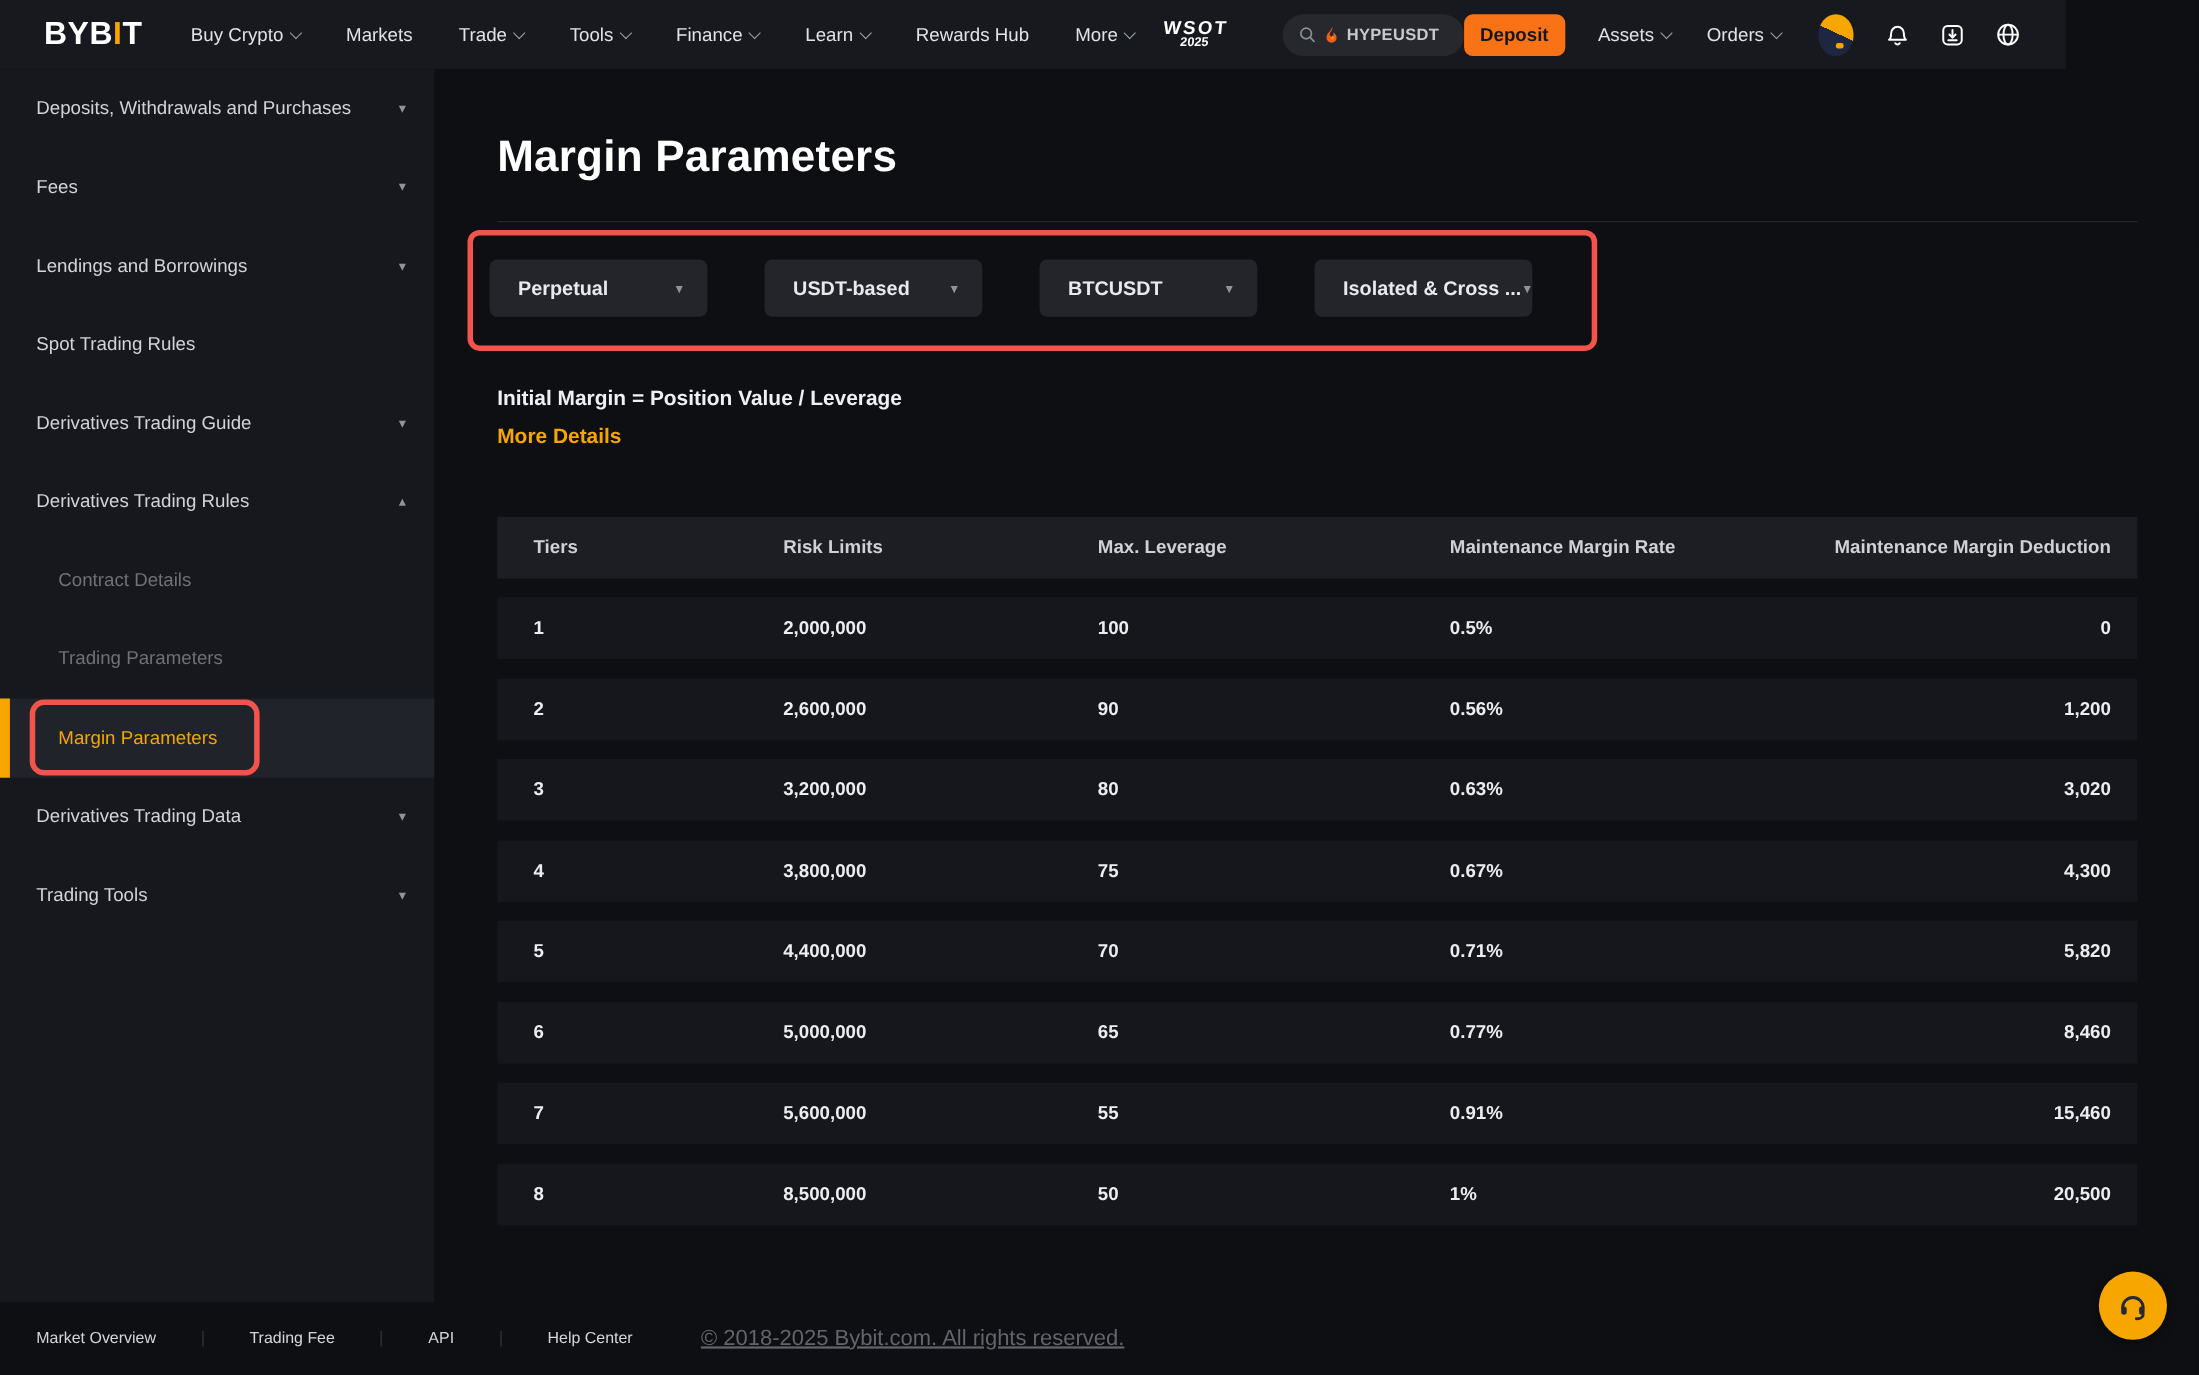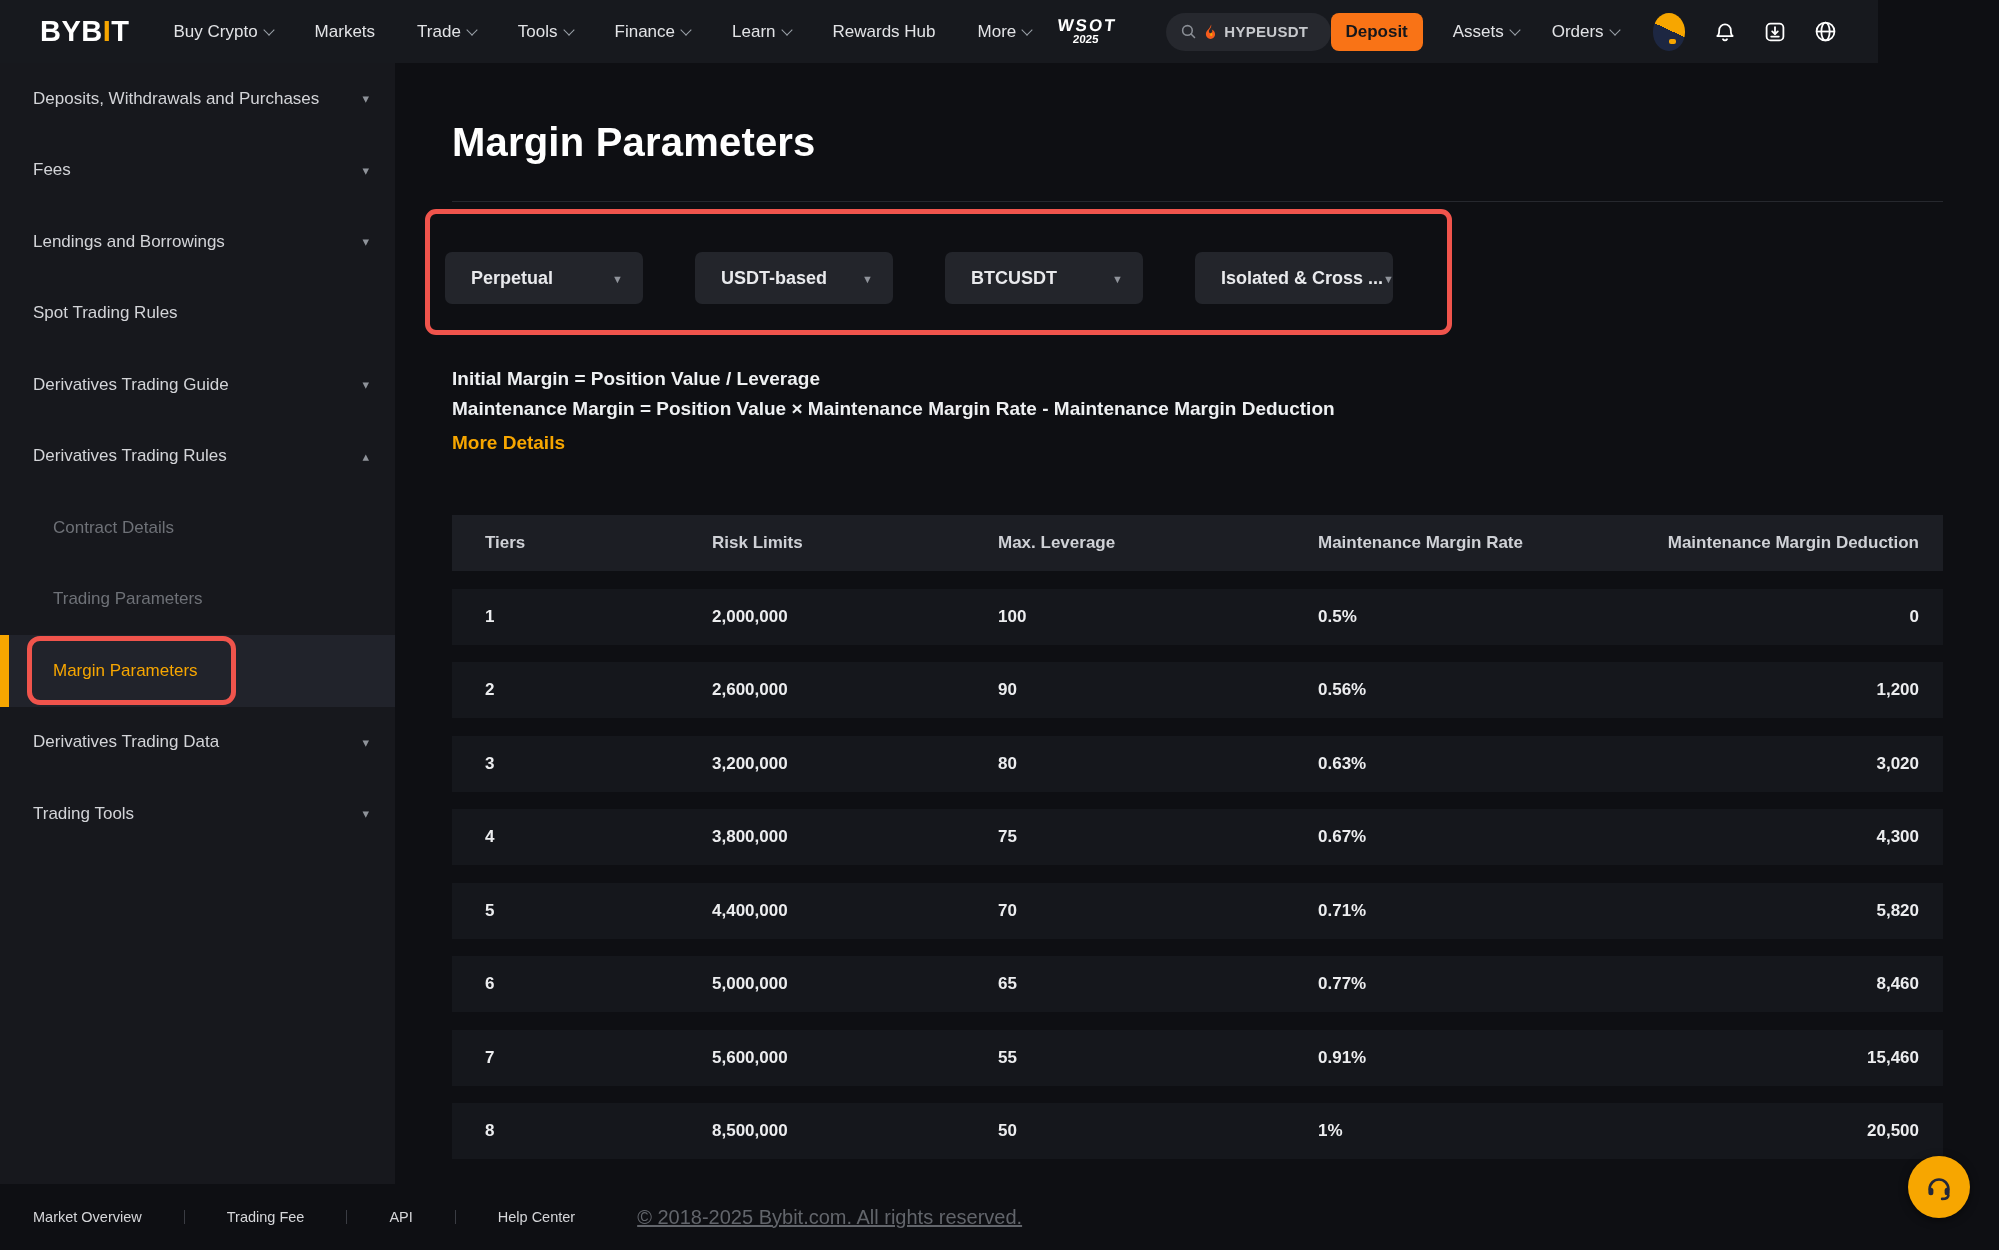--- a/index.html
+++ b/index.html
@@ -43,21 +43,21 @@
   .side-item.sub{ padding-left:53px; color:#6e7177;}
   .side-item.active{ background:#21232b; color:#f7a600;}
   .side-item.active::before{ content:""; position:absolute; left:0; top:0; width:9px; height:100%; background:#f7a600;}
   .annot-side{ position:absolute; left:27px; top:1px; width:209px; height:69px; border:5px solid #f0544c; border-radius:13px; pointer-events:none;}
 
   
   .main{ position:absolute; top:63px; left:395px; width:1604px; height:1121px; background:#0e0f13; padding:0 56px 0 57px;}
   .page-title{ margin-top:55px; font-size:40px; line-height:48px; font-weight:700; color:#ffffff; letter-spacing:.2px;}
   .divider{ margin-top:35px; height:1px; background:#26282e;}
   .filters-annot{ margin-top:7px; margin-left:-27px; width:1027px; border:5px solid #f0544c; border-radius:11px; padding:22px 0 26px 15px; display:flex; gap:52px;}
-  .dropdown{ width:198px; height:52px; background:#23252b; border-radius:7px; display:flex; align-items:center; justify-content:space-between; padding:0 20px 0 26px; cursor:pointer;margin-top:16px;}
+  .dropdown{ width:198px; height:52px; background:#23252b; border-radius:7px; display:flex; align-items:center; justify-content:space-between; padding:0 20px 0 26px; cursor:pointer;}
   .dropdown .val{ font-size:18px; font-weight:700; color:#e8e9ec; white-space:nowrap;}
   .dropdown .dtri{ font-size:11px; color:#8f939a; margin-top:2px;}
   .formulas{ margin-top:29px; width:1491px; }
   .formula-line{ font-size:19px; font-weight:700; line-height:29.5px; color:#eef0f2;}
   .more-details{ margin-top:9px; font-size:19px; font-weight:700; color:#f7a600; cursor:pointer; display:inline-block;}
   .table{ margin-top:61px; width:1491px;}
   .t-row{ display:grid; grid-template-columns:227px 286px 320px 1fr 300px; align-items:center; height:56px; padding:0 24px 0 33px;}
   .t-head{ background:#1c1e24;}
   .t-head .cell{ font-size:17px; font-weight:600; color:#cfd1d6;}
   .t-data{ background:#15171c; margin-top:17.5px;}
@@ -229,21 +229,20 @@
         <span class="dtri">▼</span>
       </div>
     <div class="dropdown">
         <span class="val">Isolated &amp; Cross ...</span>
         <span class="dtri">▼</span>
       </div>
   </div>
 
   <div class="formulas">
     <div class="formula-line">Initial Margin = Position Value / Leverage</div>
-    <div class="formula-line">Maintenance Margin = Position Value × Maintenance Margin Rate - Maintenance Margin Deduction</div>
   </div>
   <div class="more-details">More Details</div>
 
   <div class="table">
     <div class="t-row t-head">
       <div class="cell">Tiers</div>
       <div class="cell">Risk Limits</div>
       <div class="cell">Max. Leverage</div>
       <div class="cell">Maintenance Margin Rate</div>
       <div class="cell right">Maintenance Margin Deduction</div>

